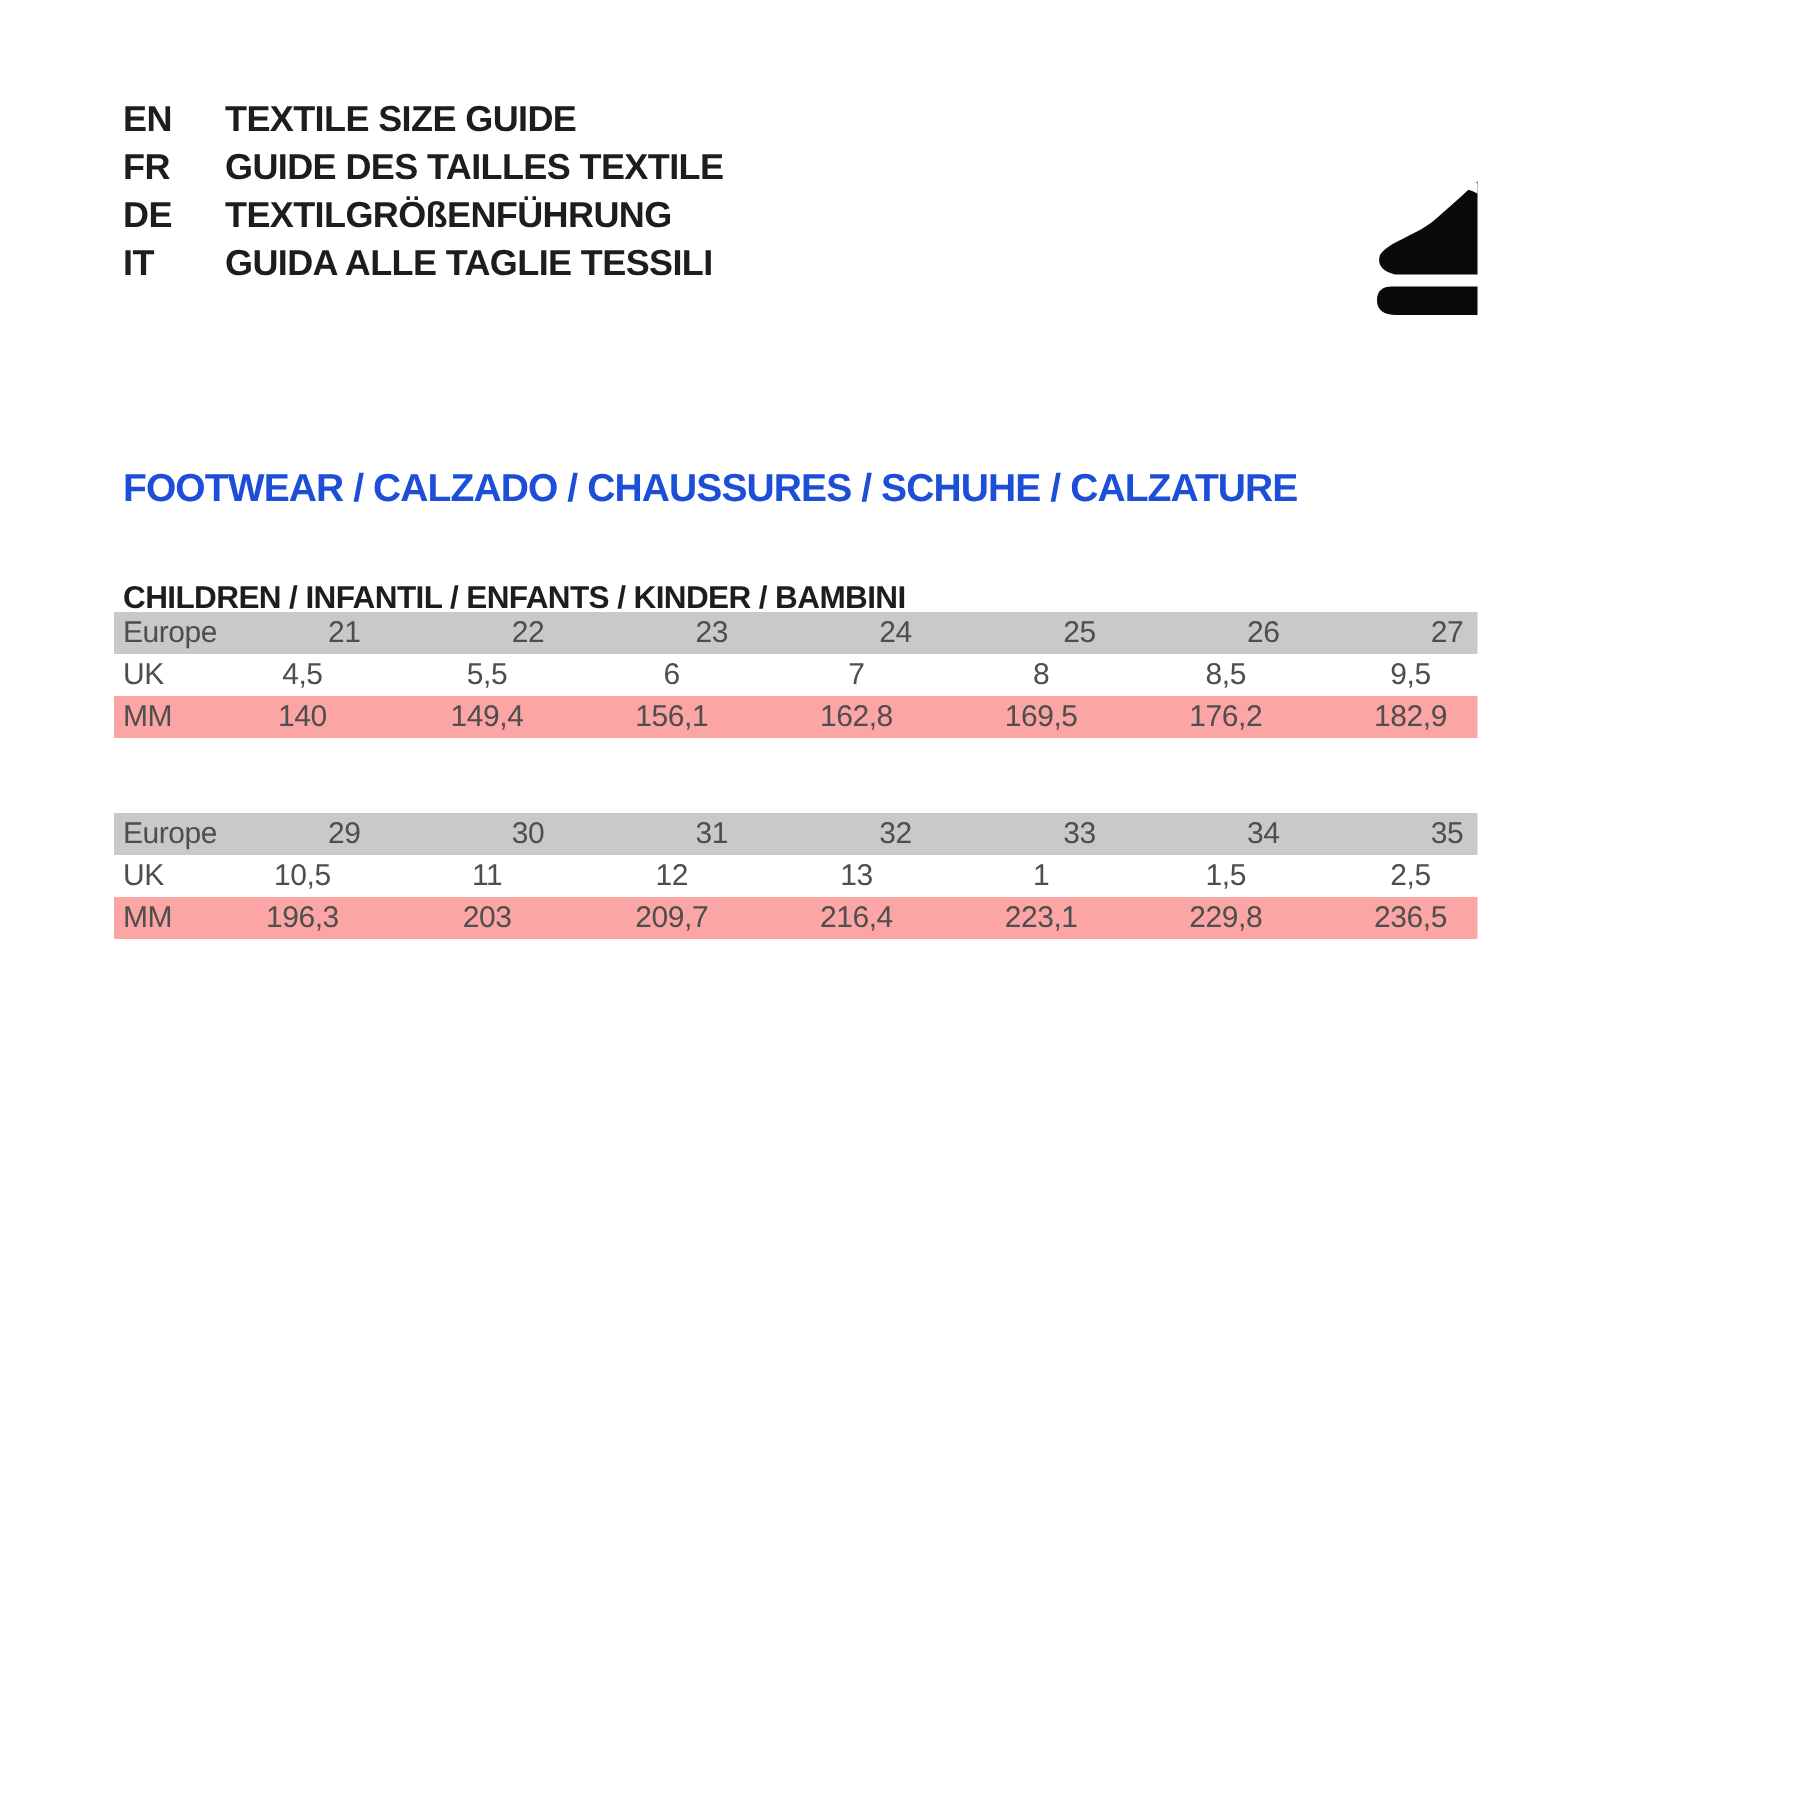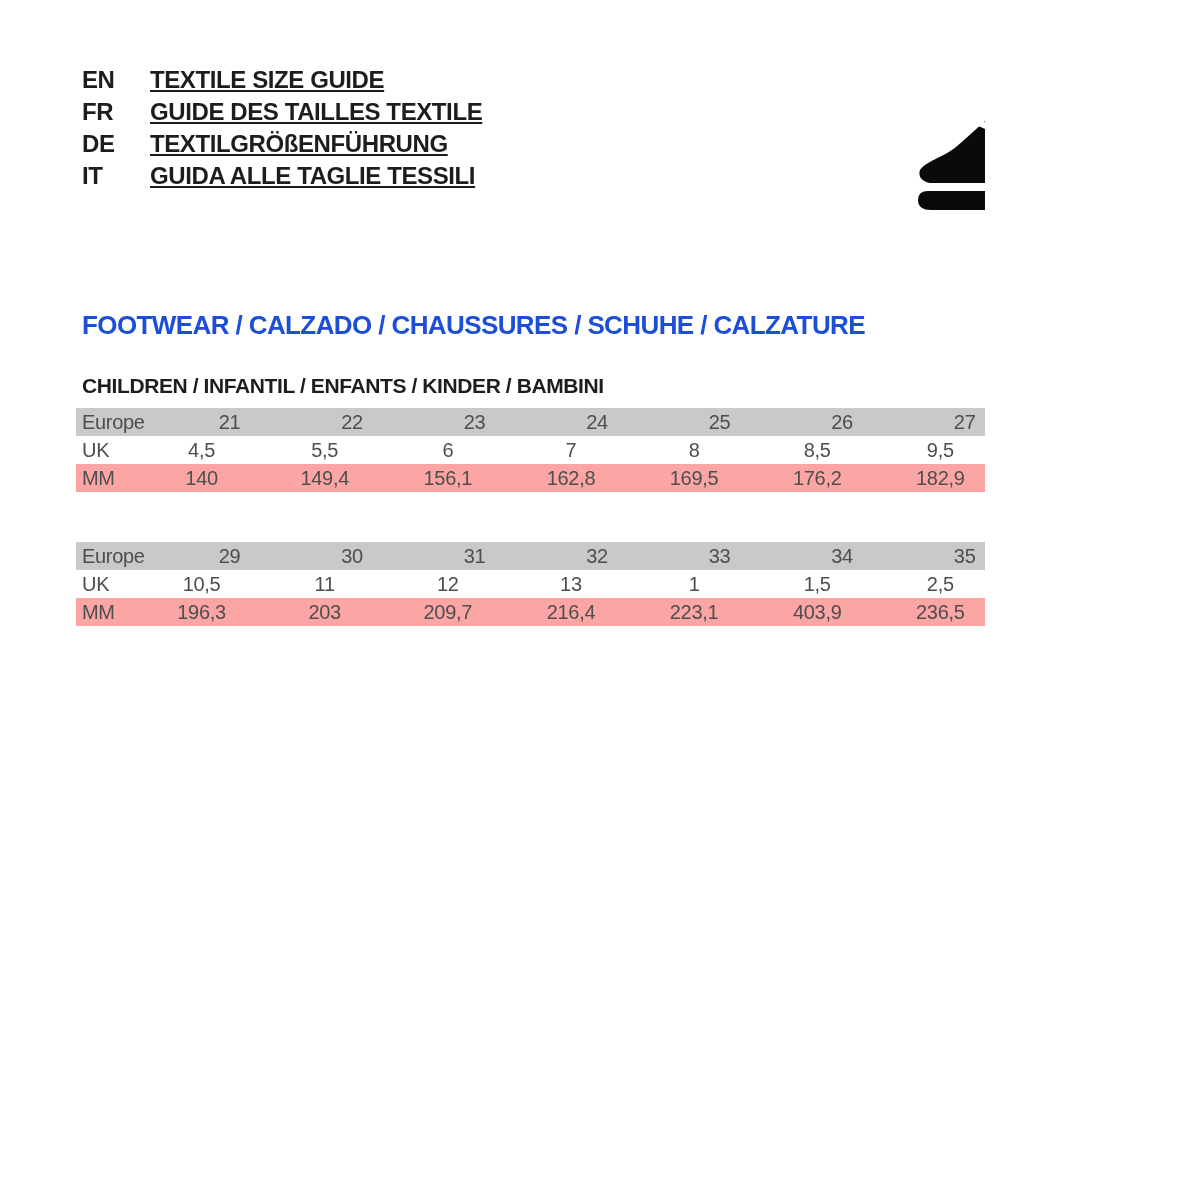--- a/index.html
+++ b/index.html
@@ -9,34 +9,34 @@
     background:#ffffff;
     font-family:"Liberation Sans","DejaVu Sans",sans-serif;
     overflow:hidden;
   }
 
   
   .lang-block { position:absolute; left:82px; top:64px; color:#1d1d1b; }
   .lang-row  { display:flex; height:32px; line-height:32px;
                font-size:24px; font-weight:700; letter-spacing:-0.4px; }
   .lang-code { width:68px; flex:0 0 68px; }
-  .lang-title{ white-space:nowrap;text-decoration:underline; }
+  .lang-title{ white-space:nowrap; }
 
   
   .shoe-icon { position:absolute; left:918px; top:88px; width:205px; height:122px; }
   .shoe-icon svg { display:block; width:100%; height:100%; }
 
   
   .section-title {
     position:absolute; left:82px; top:310px; margin:0;
     font-size:26px; line-height:31px; font-weight:700;
     letter-spacing:-0.6px; color:#1d4ed8; white-space:nowrap;text-align:center;
   }
   .category-title {
-    position:absolute; left:82px; top:373px; margin:0;
+    position:absolute; left:82px; top:386px; margin:0;
     font-size:21px; line-height:25px; font-weight:700;
     letter-spacing:-0.4px; color:#1d1d1b; white-space:nowrap;
   }
 
   
   .size-table { position:absolute; left:76px; width:1049px;
                 color:#4e4e4e; font-size:20px; font-weight:400;
                 letter-spacing:-0.3px; }
   .t1 { top:408px; }
   .t2 { top:542px; }
@@ -149,19 +149,19 @@
       <span class="t-cell">2,5</span>
       <span class="t-cell"></span>
     </div>
     <div class="t-row alt">
       <span class="t-label">MM</span>
       <span class="t-cell">196,3</span>
       <span class="t-cell">203</span>
       <span class="t-cell">209,7</span>
       <span class="t-cell">216,4</span>
       <span class="t-cell">223,1</span>
-      <span class="t-cell">403,9</span>
+      <span class="t-cell">229,8</span>
       <span class="t-cell">236,5</span>
       <span class="t-cell"></span>
     </div>
   </div>
 
 </div>
 
 </body></html>

